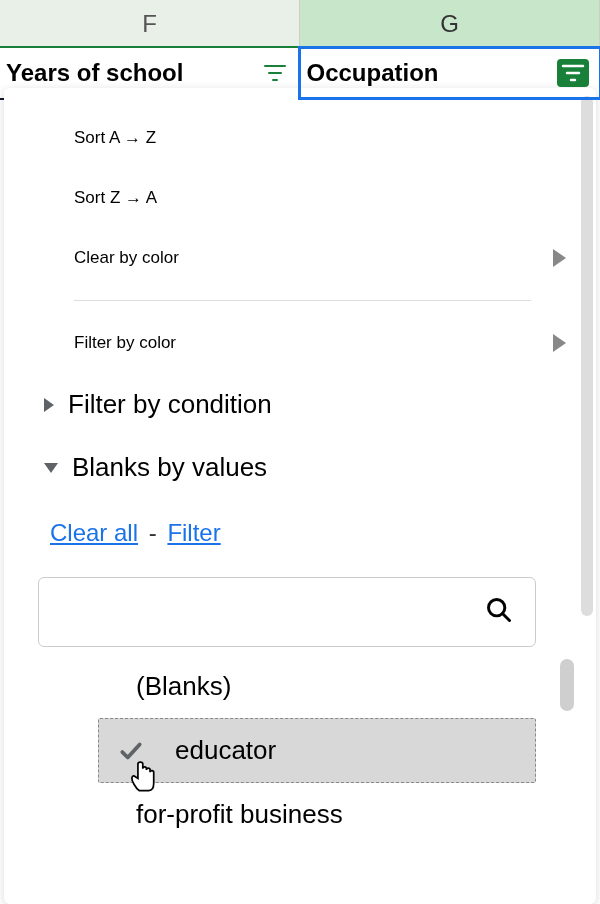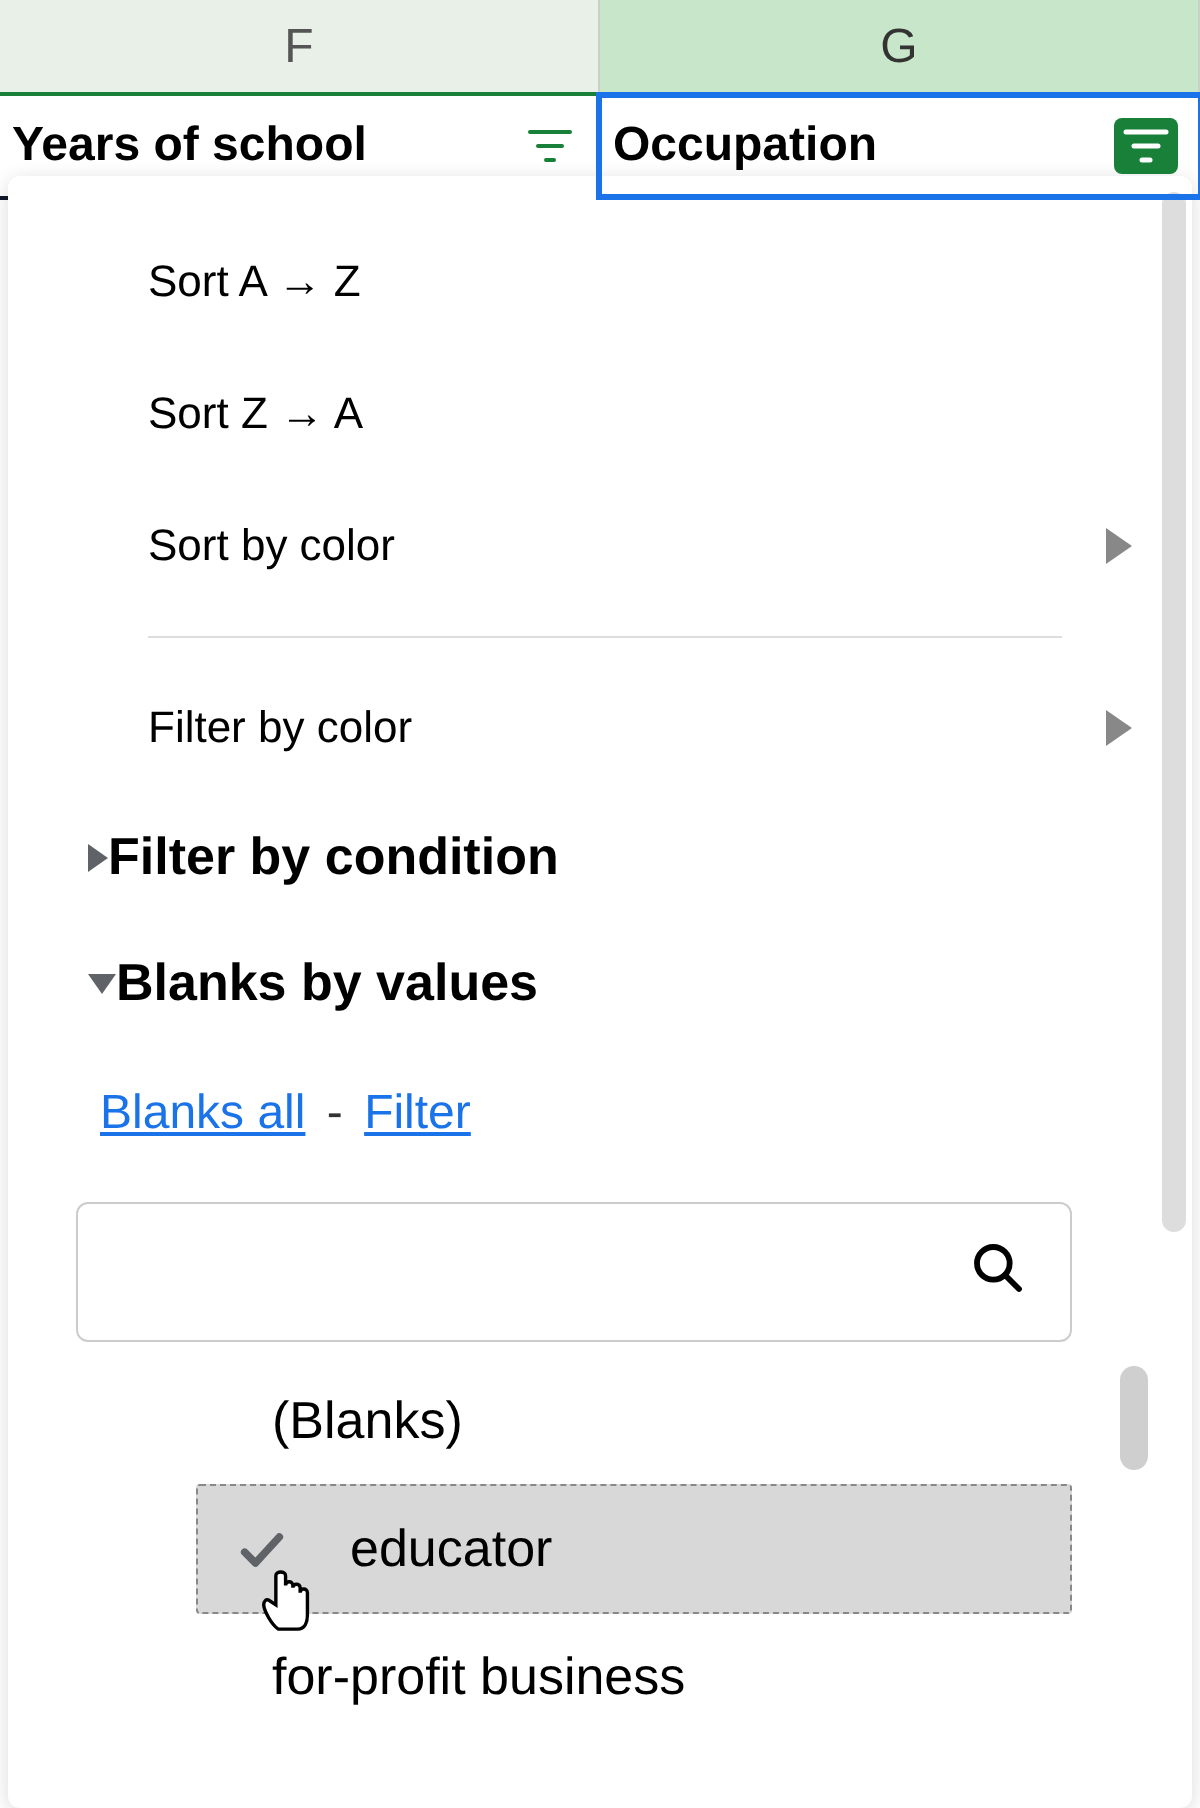--- a/index.html
+++ b/index.html
@@ -82,40 +82,40 @@
       position: absolute;
       right: 3px;
       top: 8px;
       width: 12px;
       height: 520px;
       background: #ddd;
       border-radius: 6px;
     }
     .menu-item {
       padding: 20px 30px 20px 70px;
-      font-size: 22px;
+      font-size: 17px;
       color: #000;
       display: flex;
       align-items: center;
       justify-content: space-between;
       cursor: pointer;
     }
     .divider {
       height: 1px;
       background: #ddd;
       margin: 12px 65px 12px 70px;
     }
     .expand-item {
       display: flex;
       align-items: center;
       padding: 16px 36px 16px 40px;
       font-size: 26px;
       color: #000;
       cursor: pointer;
-      font-weight: bold;
+      gap: 14px;
     }
     .tri-right {
       width: 0; height: 0;
       border-top: 7px solid transparent;
       border-bottom: 7px solid transparent;
       border-left: 10px solid #5f6368;
     }
     .tri-down {
       width: 0; height: 0;
       border-left: 7px solid transparent;
@@ -231,21 +231,21 @@
 <div class="panel">
   <div class="scrollbar"></div>
 
   <div class="menu-item">
     <span>Sort A → Z</span>
   </div>
   <div class="menu-item">
     <span>Sort Z → A</span>
   </div>
   <div class="menu-item">
-    <span>Sort by color</span>
+    <span>Clear by color</span>
     <span class="submenu-arrow"></span>
   </div>
 
   <div class="divider"></div>
 
   <div class="menu-item">
     <span>Filter by color</span>
     <span class="submenu-arrow"></span>
   </div>
 
@@ -253,21 +253,21 @@
     <span class="tri-right"></span>
     <span>Filter by condition</span>
   </div>
 
   <div class="expand-item">
     <span class="tri-down"></span>
     <span>Blanks by values</span>
   </div>
 
   <div class="links">
-    <a>Blanks all</a>
+    <a>Clear all</a>
     <span class="sep">-</span>
     <a>Filter</a>
   </div>
 
   <div class="search-box">
     <span>
       <svg width="28" height="28" viewBox="0 0 24 24" fill="none" stroke="#000" stroke-width="2.5">
           <circle cx="10" cy="10" r="7"></circle>
           <line x1="15" y1="15" x2="21" y2="21" stroke-linecap="round"></line>
         </svg>

